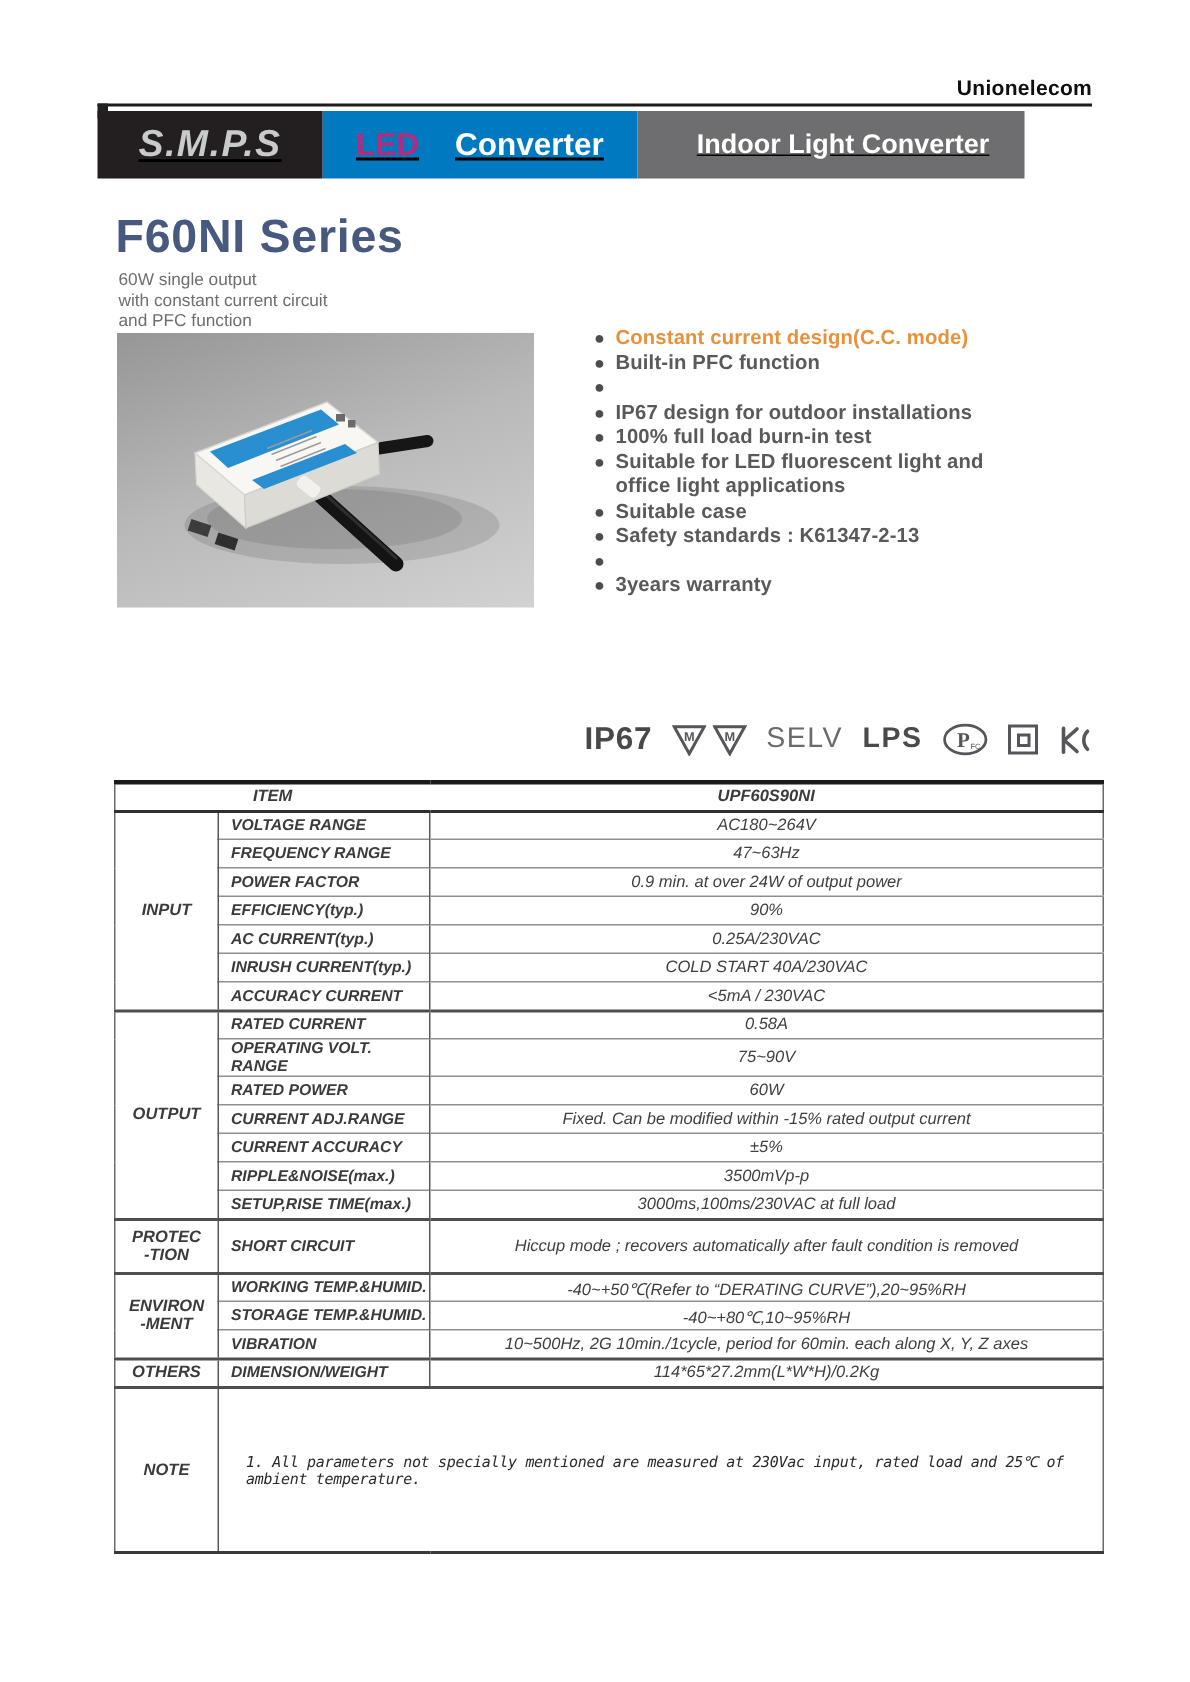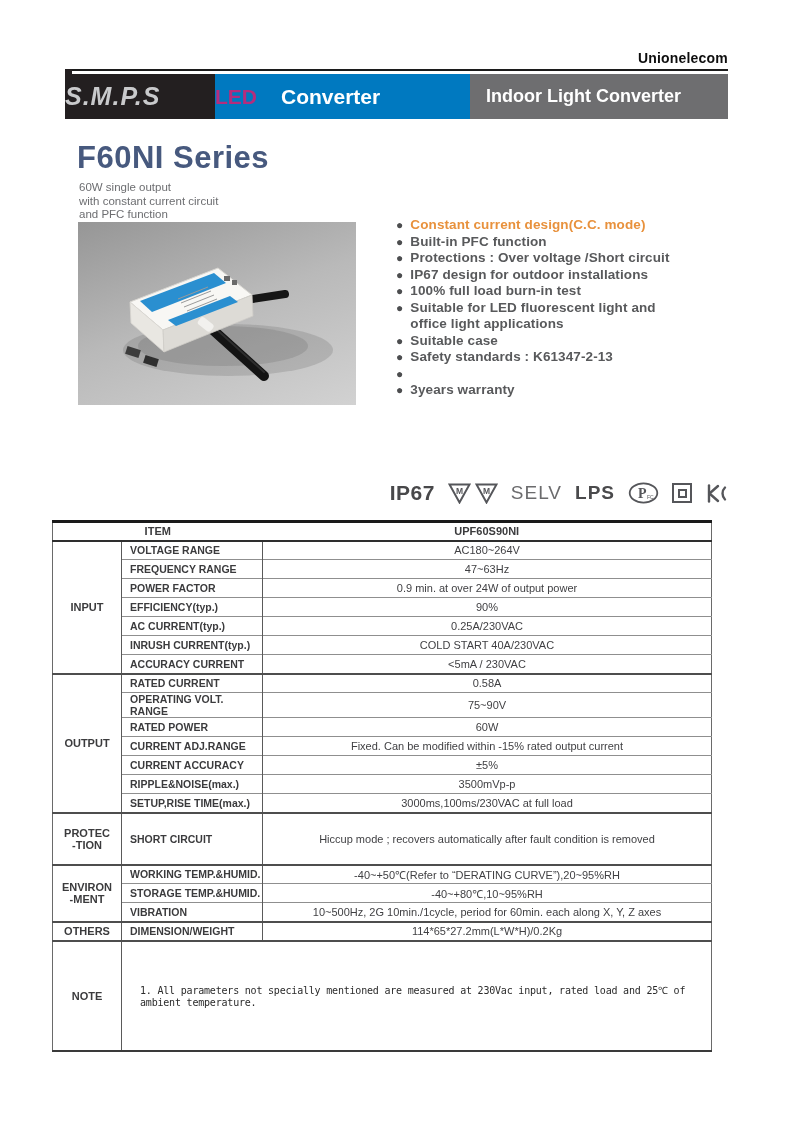--- a/index.html
+++ b/index.html
@@ -4,25 +4,25 @@
 <style>
   * { box-sizing: border-box; margin: 0; padding: 0; }
   body { background:#ffffff; font-family:"Liberation Sans", sans-serif; }
   .page { position:relative; width:793px; height:1121px; background:#ffffff; overflow:hidden;border-radius:25px; }
   .pre { white-space:pre-line; }
 
   
   .brand { position:absolute; top:50px; right:65px; font-size:14px; font-weight:bold; color:#0e0e0e; letter-spacing:.2px; }
   .header-topline { position:absolute; top:69px; left:65px; width:663px; height:2px; background:#1c1c1c; }
   .header-bars { position:absolute; top:74px; left:65px; width:663px; height:45px; display:flex; }
-  .seg { display:flex; align-items:center; height:100%; }
+  .seg { display:flex; align-items:center; justify-content:center; height:100%;text-decoration:underline; }
   .seg-smps { position:relative; width:150px; background:#231f20; }
   .seg-smps::before { content:""; position:absolute; left:0; top:-5px; width:7px; height:10px; background:#231f20; }
   .seg-smps .t { color:#c9cacc; font-size:25px; font-weight:bold; font-style:italic; letter-spacing:1px; }
-  .seg-led { width:255px; background:#0079c0; }
+  .seg-led { width:210px; background:#0079c0; }
   .seg-led .led { color:#b42d7d; font-size:21px; font-weight:bold; }
   .seg-led .conv { color:#ffffff; font-size:21px; font-weight:bold; margin-left:24px; }
   .seg-indoor { width:258px; background:#6e6e70; }
   .seg-indoor .t { color:#ffffff; font-size:18px; font-weight:bold;margin-left:16px; }
 
   
   .series-title { position:absolute; top:140px; left:77px; font-size:31px; font-weight:bold; color:#47597e; letter-spacing:.5px; }
   .series-desc { position:absolute; top:181px; left:79px; font-size:11.5px; line-height:13.5px; color:#6d6e71; }
 
   
@@ -39,33 +39,33 @@
   
   .certs { position:absolute; top:477px; right:66px; height:32px; display:flex; align-items:center; gap:13px; }
   .cert-ip67 { font-size:21px; font-weight:bold; color:#48484a; letter-spacing:.5px; }
   .cert-selv { font-size:19px; color:#6b6b6d; letter-spacing:1px; }
   .cert-lps  { font-size:19px; font-weight:bold; color:#4a4a4c; letter-spacing:1px; }
   .tri-pair { display:flex; gap:4px; }
   .class2 { width:20px; height:20px; border:2px solid #55565a; display:flex; align-items:center; justify-content:center; }
   .class2 .inner { width:9px; height:9px; border:2px solid #55565a; }
 
   
-  .spec { position:absolute; top:520px; left:52px; width:659px; border-collapse:collapse; table-layout:fixed; }
+  .spec { position:absolute; top:520px; left:76px; width:659px; border-collapse:collapse; table-layout:fixed;font-style:italic; }
   .spec col.c1 { width:69px; } .spec col.c2 { width:141px; } .spec col.c3 { width:449px; }
   .spec td { border-top:1px solid #8f8f8f; vertical-align:middle; color:#3b3b3d; }
   .spec { border-left:1px solid #6a6a6a; border-right:1px solid #6a6a6a;
           border-top:3px solid #1a1a1a; border-bottom:2px solid #3a3a3a; }
   .spec tr.thead td { border-top:none; border-bottom:2px solid #2e2e2e; height:19px;
                       font-size:11px; font-weight:bold; text-align:center; }
   .spec tr.gs td { border-top:2px solid #4e4e4e; }
   .spec td.group { border-right:1px solid #5a5a5a; text-align:center; font-weight:bold; font-size:11px; }
   .spec td.item  { border-right:1px solid #5a5a5a; font-weight:bold; font-size:10.5px; padding:0 0 0 8px; }
   .spec td.val   { text-align:center; font-size:11px; color:#3f3f42; }
   .spec tr.r     { height:19px; }
-  .spec tr.tall  { height:52px; }
+  .spec tr.tall  { height:36px; }
   .spec tr.noter { height:110px;padding-left:16px; }
   .spec td.note-cell { font-family:"DejaVu Sans Mono", monospace; font-size:10px; color:#2a2a2a;
                        padding-left:18px; letter-spacing:-0.2px; }
 </style>
 </head>
 <body>
 
 <div class="page">
 
   <div class="brand">Unionelecom</div>
@@ -126,21 +126,20 @@
     <li class="hl">
         <span class="dot">●</span>
         <span class="txt pre">Constant current design(C.C. mode)</span>
       </li>
     <li>
         <span class="dot">●</span>
         <span class="txt pre">Built-in PFC function</span>
       </li>
     <li>
         <span class="dot">●</span>
-        <span class="txt pre">Protections : Over voltage /Short circuit</span>
       </li>
     <li>
         <span class="dot">●</span>
         <span class="txt pre">IP67 design for outdoor installations</span>
       </li>
     <li>
         <span class="dot">●</span>
         <span class="txt pre">100% full load burn-in test</span>
       </li>
     <li>

